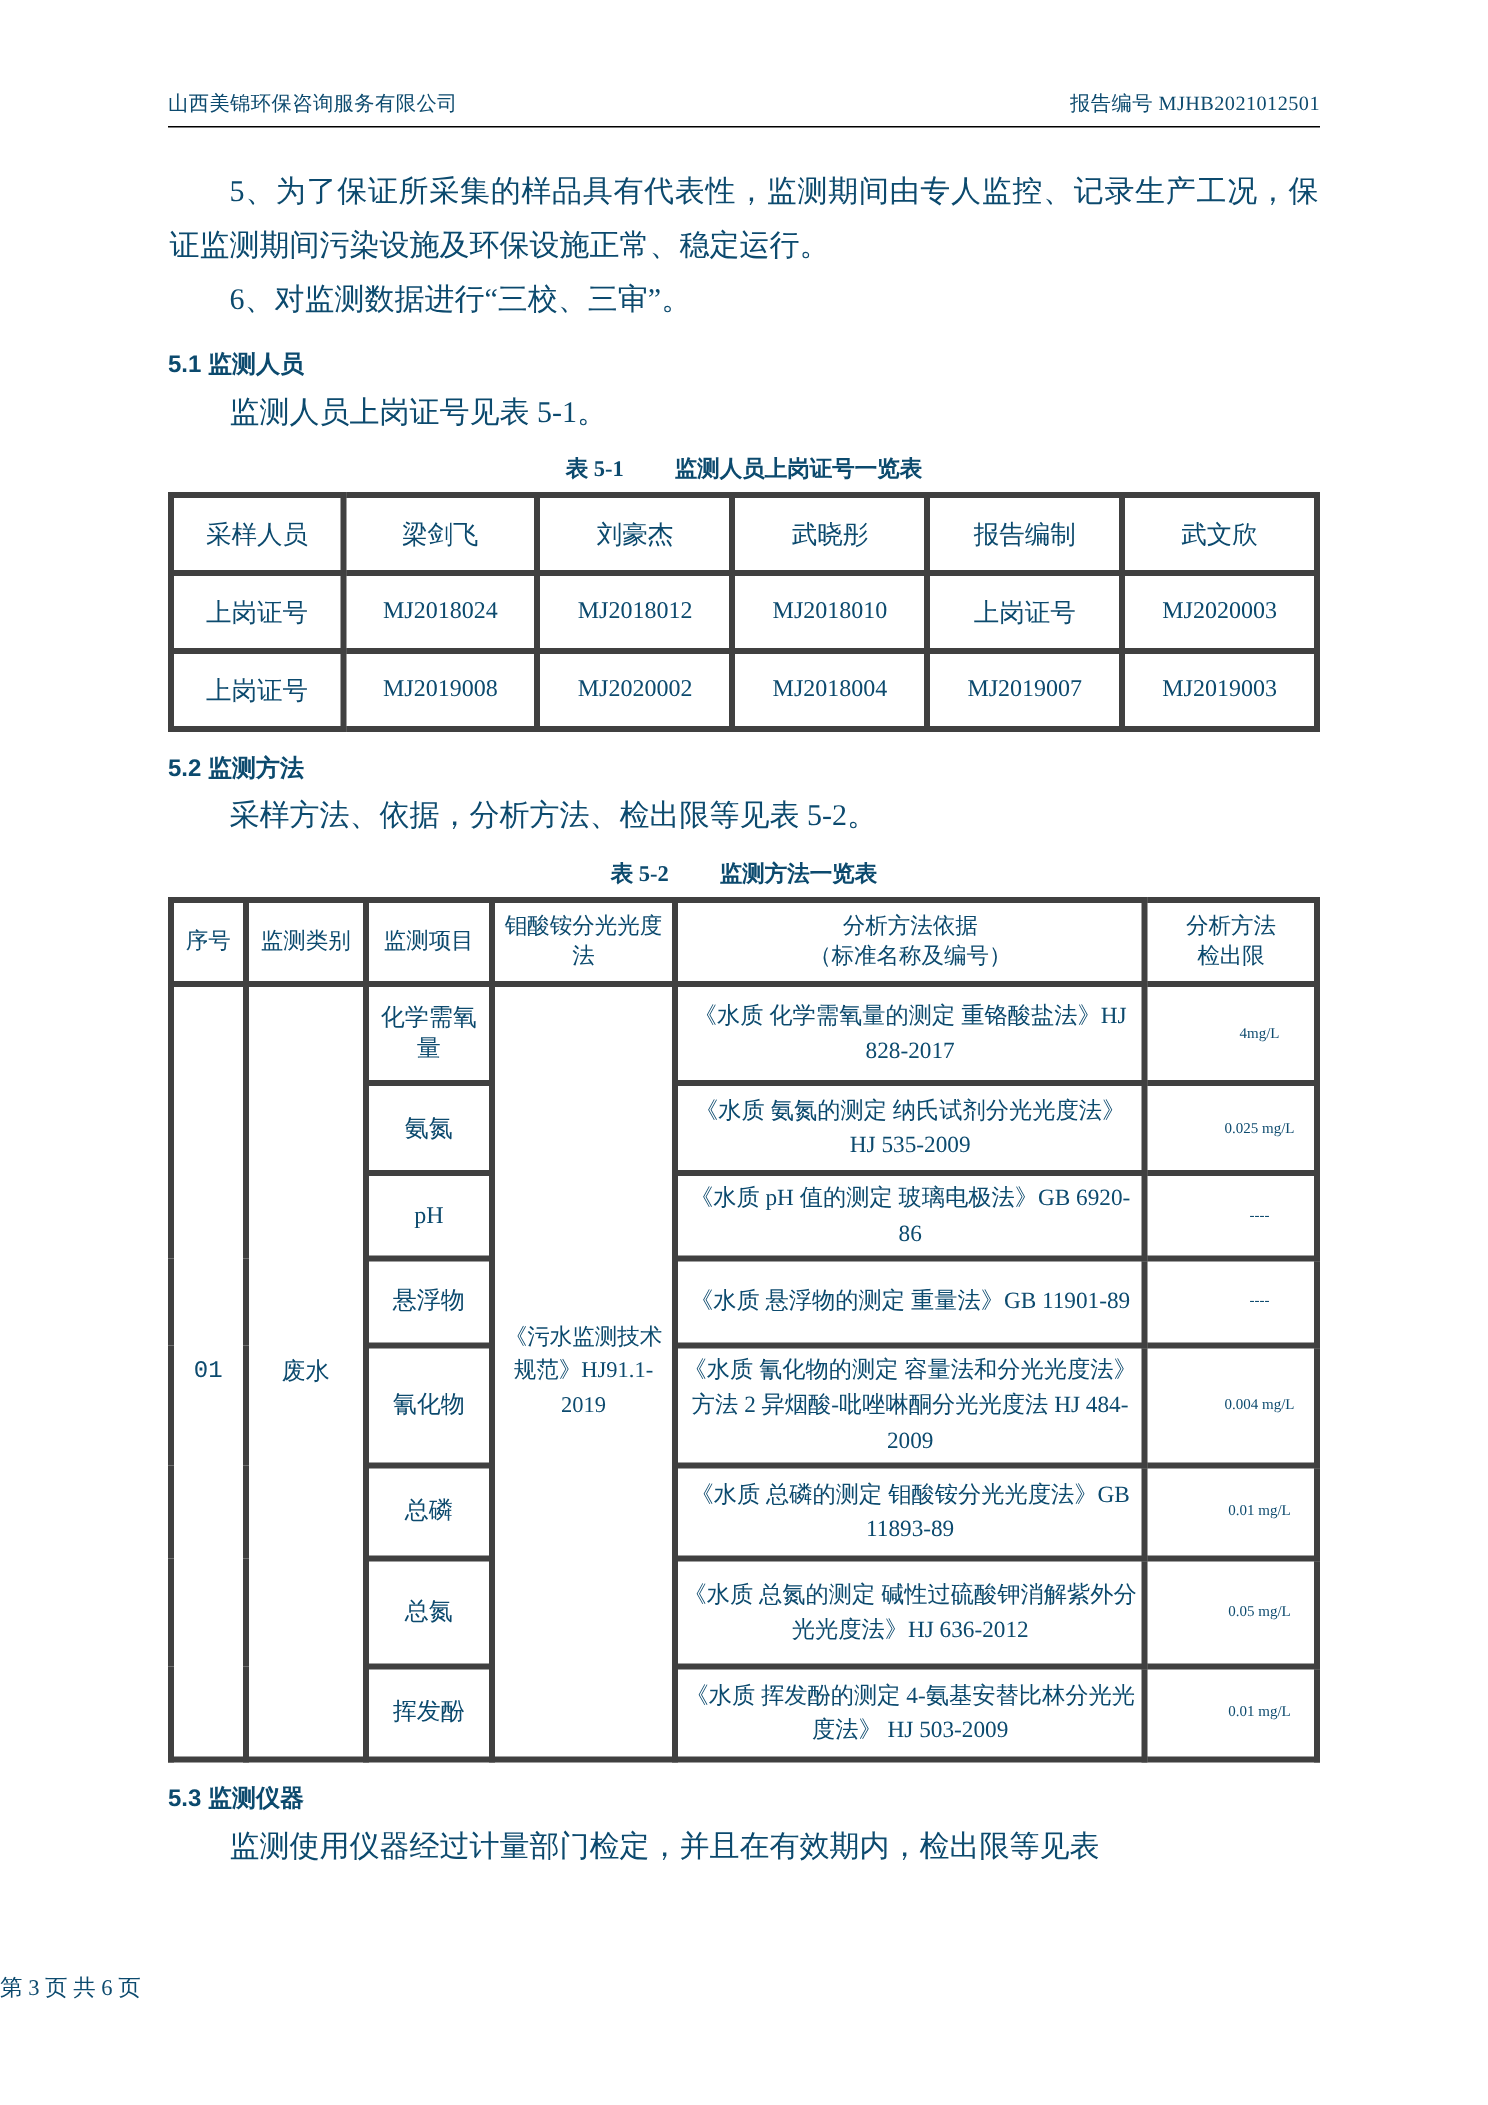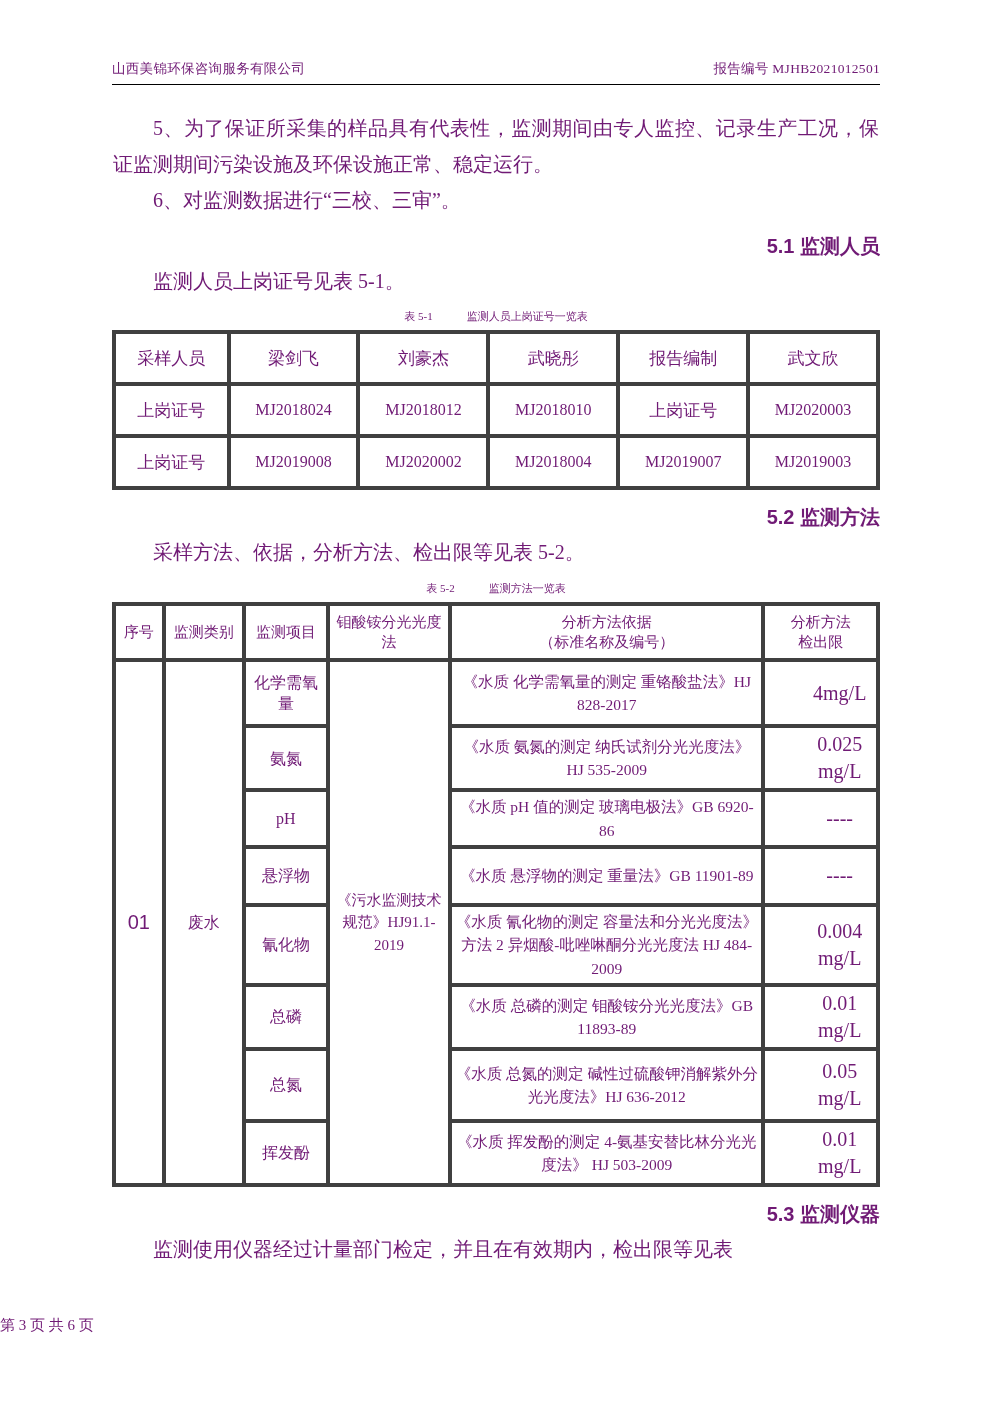--- a/index.html
+++ b/index.html
@@ -7,21 +7,21 @@
     padding: 0;
     background: #ffffff;
   }
   .page {
     position: relative;
     width: 992px;
     height: 1403px;
     margin: 0 auto;
     background: #ffffff;
     font-family: "Liberation Serif", "DejaVu Serif", serif;
-    color: #701a75;
+    color: #0c4a6e;
     box-sizing: border-box;
     padding: 60px 112px 0 112px;
   }
   
   .doc-header {
     display: flex;
     justify-content: space-between;
     align-items: flex-end;
     font-size: 13.5px;
     padding-bottom: 6px;
@@ -33,30 +33,29 @@
   
   .para {
     font-size: 20px;
     line-height: 1.78;
     text-align: justify;
     text-indent: 2em;
     margin: 1px;
   }
   .para.first { margin-top: 26px; }
   .sec-title {
-    font-size: 20px;
+    font-size: 16px;
     font-weight: bold;
     margin: 14px 0 4px 0;
     font-family: "Liberation Sans", sans-serif;
-    text-align: right;
   }
   .tbl-caption {
     text-align: center;
-    font-size: 11px;
-    font-weight: normal;
+    font-size: 15px;
+    font-weight: bold;
     margin: 10px 0 6px 0;
   }
   .tbl-caption .cap-num { font-family: "Liberation Serif", serif; }
   .tbl-caption .cap-gap { display: inline-block; width: 34px; }
   
   table {
     border-collapse: collapse;
     width: 100%;
     table-layout: fixed;
   }
@@ -76,24 +75,24 @@
     font-size: 16px;
   }
   
   .t52 td {
     font-size: 15px;
     line-height: 1.35;
     padding: 3px 2px;
   }
   .t52 td.hdr { font-size: 15px; padding: 6px 2px; }
   .t52 td.item { font-size: 16px; }
-  .t52 td.idx { font-size: 20px; font-family: Liberation Sans, sans-serif; margin-left: 20px; }
+  .t52 td.idx { font-size: 16px; font-family: Liberation Mono, monospace; margin-left: 20px; }
   .t52 td.cat { font-size: 16px; }
   .t52 td.method { font-size: 15.5px; line-height: 1.5; }
-  .t52 td.limit { font-size: 20px; font-family: "Liberation Serif", serif; padding-left: 40px; }
+  .t52 td.limit { font-size: 10px; font-family: "Liberation Serif", serif; padding-left: 40px; }
   .t52 td.basis { font-size: 15px; line-height: 1.5; }
   
   .footer {
     position: absolute;
     left: 0;
     right: 0;
     bottom: 68px;
     text-align: left;
     font-size: 15px;
   }

